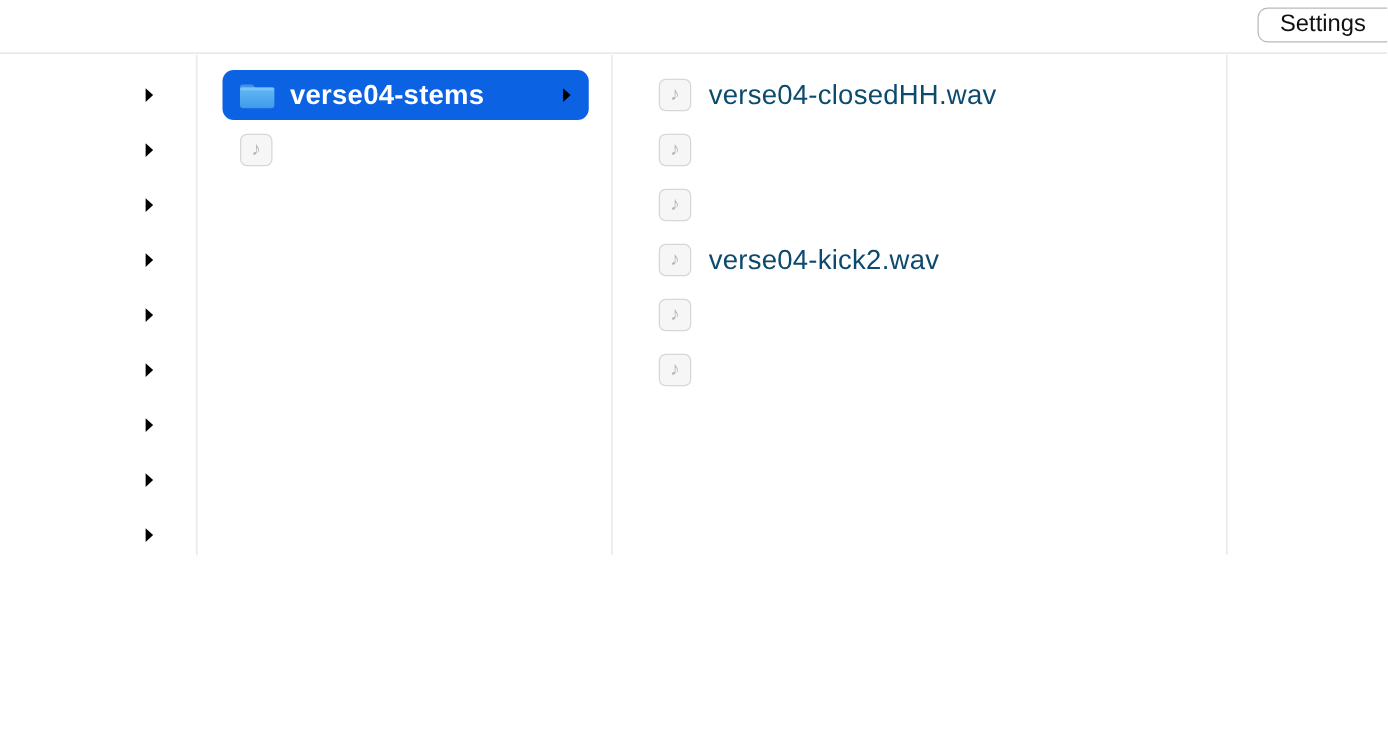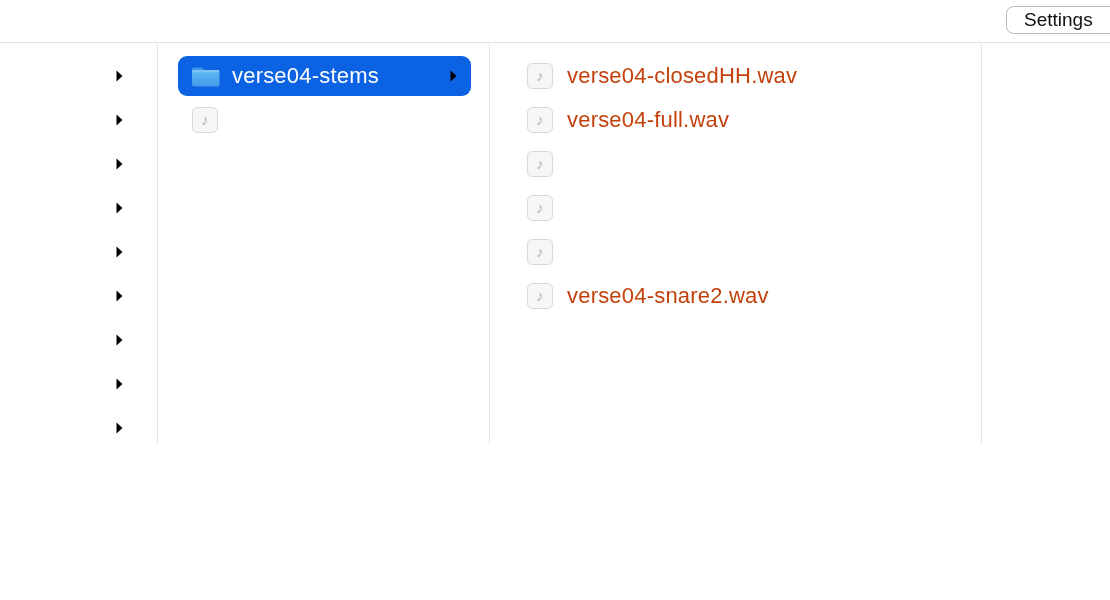--- a/index.html
+++ b/index.html
@@ -144,27 +144,27 @@
     line-height: 1;
     color: #b4b4b4;
     transform: translateY(-1px);
   }
   .folder-svg { display: block; }
 
   .label {
     margin-left: 12px;
     font-size: 22px;
     letter-spacing: 0.2px;
-    color: #c2410c;
+    color: #0c4a6e;
     white-space: nowrap;
     z-index: 1;
   }
   .label.selected {
     color: #ffffff;
-    font-weight: 400;
+    font-weight: 700;
   }
 </style>
 </head>
 <body>
 
 <svg width="0" height="0" style="position:absolute">
   <defs>
     <symbol id="chevron" viewBox="0 0 9 14">
       <path d="M1.5 1.5 L7.5 7 L1.5 12.5"></path>
     </symbol>
@@ -284,50 +284,49 @@
             </div>
           </div>
         <div class="label">verse04-closedHH.wav</div>
       </div>
       <div class="row">
         <div class="icon-slot">
             <div class="file-icon">
               <span class="note">♪</span>
             </div>
           </div>
-        <div class="label">verse04-full.wav</div>
-      </div>
-      <div class="row">
-        <div class="icon-slot">
-            <div class="file-icon">
-              <span class="note">♪</span>
-            </div>
-          </div>
-      </div>
-      <div class="row">
-        <div class="icon-slot">
-            <div class="file-icon">
-              <span class="note">♪</span>
-            </div>
-          </div>
-      </div>
-      <div class="row">
-        <div class="icon-slot">
-            <div class="file-icon">
-              <span class="note">♪</span>
-            </div>
-          </div>
-      </div>
-      <div class="row">
-        <div class="icon-slot">
-            <div class="file-icon">
-              <span class="note">♪</span>
-            </div>
-          </div>
-        <div class="label">verse04-snare2.wav</div>
+      </div>
+      <div class="row">
+        <div class="icon-slot">
+            <div class="file-icon">
+              <span class="note">♪</span>
+            </div>
+          </div>
+      </div>
+      <div class="row">
+        <div class="icon-slot">
+            <div class="file-icon">
+              <span class="note">♪</span>
+            </div>
+          </div>
+        <div class="label">verse04-kick2.wav</div>
+      </div>
+      <div class="row">
+        <div class="icon-slot">
+            <div class="file-icon">
+              <span class="note">♪</span>
+            </div>
+          </div>
+      </div>
+      <div class="row">
+        <div class="icon-slot">
+            <div class="file-icon">
+              <span class="note">♪</span>
+            </div>
+          </div>
       </div>
     </div>
 
     <div class="col col-preview"></div>
   </div>
 
   <div class="divider d1"></div>
   <div class="divider d2"></div>
   <div class="divider d3"></div>
 

